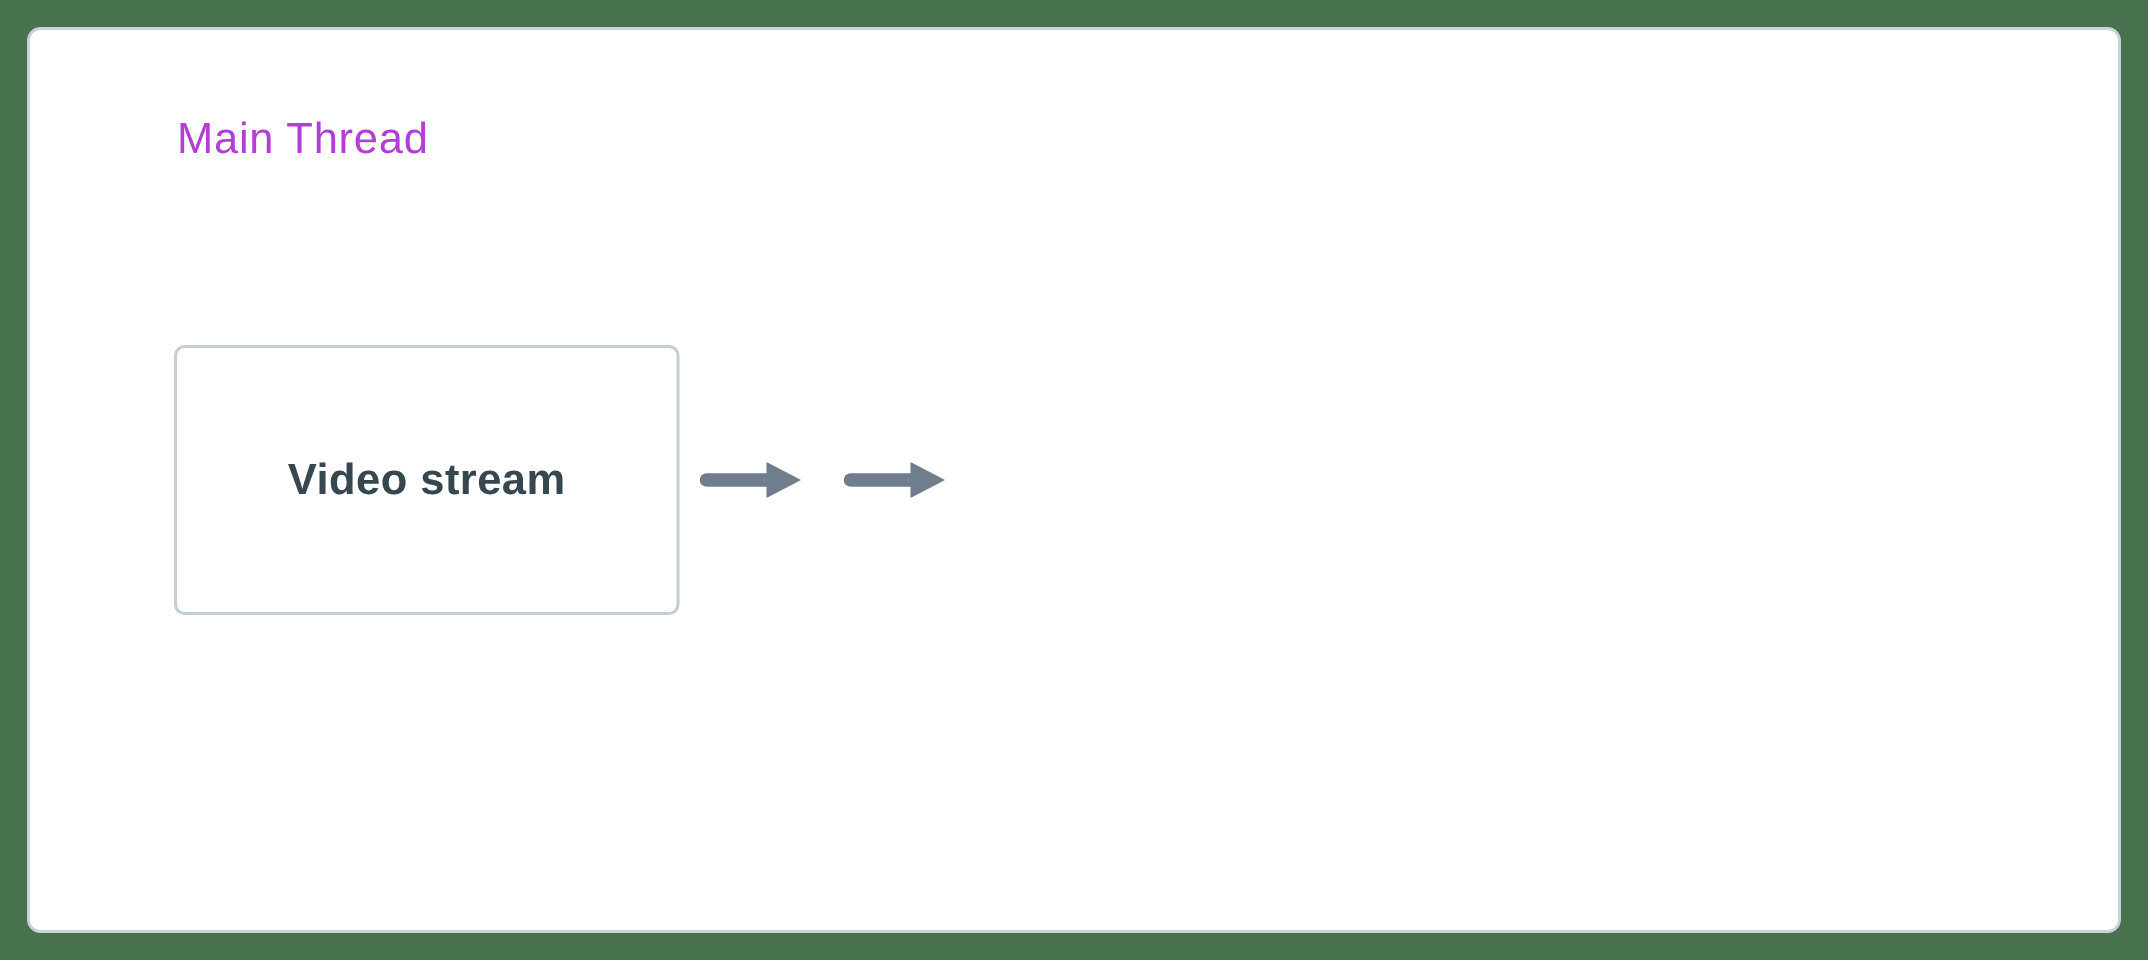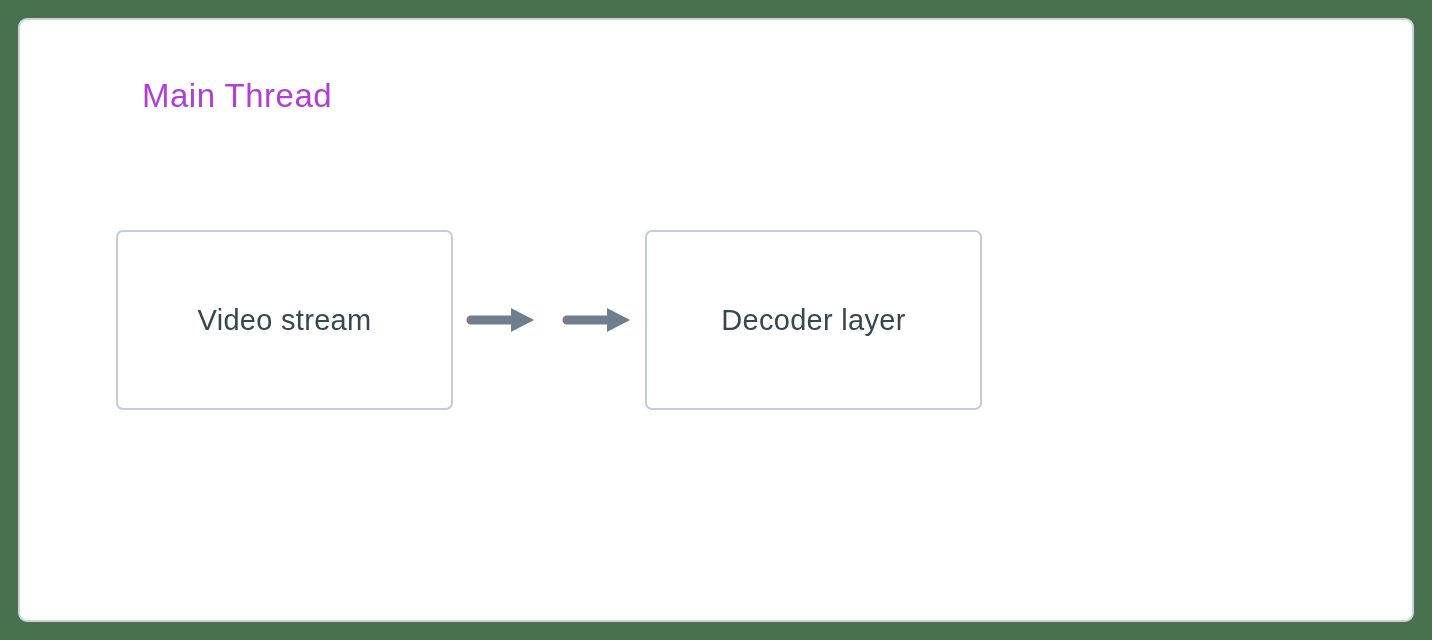--- a/index.html
+++ b/index.html
@@ -21,33 +21,33 @@
     right: 18px;
     bottom: 18px;
     background: #ffffff;
     border: 2px solid #c9d2d9;
     border-radius: 9px;
   }
   .lane-title {
     position: absolute;
     left: 98px;
     top: 57px;
-    font-size: 33px;
+    font-size: 29px;
     font-weight: 400;
     color: #b23ed6;
     letter-spacing: 0.5px;
     white-space: nowrap;
-    margin-left: 24px;
   }
   .flow-row {
     position: absolute;
     left: 96px;
     top: 210px;
     display: flex;
     align-items: center;
+    font-weight: bold;
   }
   .node {
     width: 333px;
     height: 176px;
     background: #ffffff;
     border: 2px solid #c2cdd6;
     border-radius: 7px;
     display: flex;
     align-items: center;
     justify-content: center;
@@ -88,18 +88,15 @@
     </div>
 
 
     <div class="arrow-cell">
       <svg width="70" height="28" viewBox="0 0 70 28">
         <line x1="5" y1="14" x2="46" y2="14" stroke="#6e7e8c" stroke-width="9" stroke-linecap="round"></line>
         <polygon points="45,2 68,14 45,26" fill="#6e7e8c"></polygon>
       </svg>
     </div>
 
-    <div class="node">
-      <span class="node-label">Decoder layer</span>
-    </div>
 
   </div>
 </div>
 
 </body></html>

